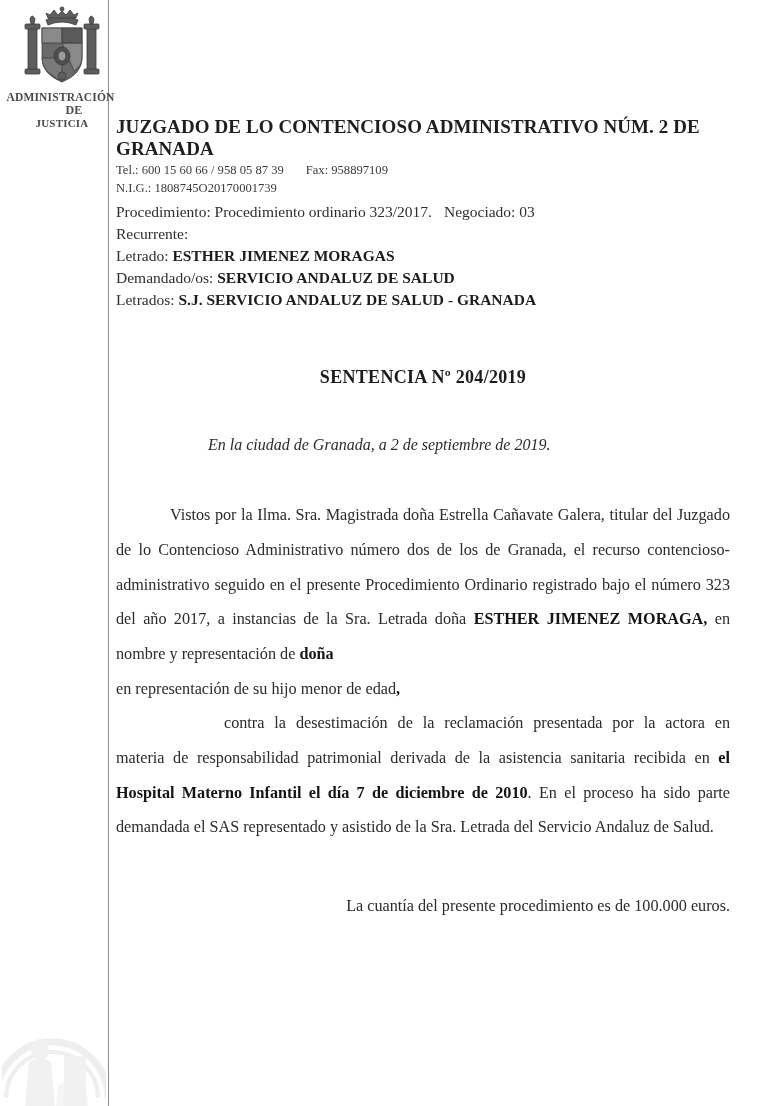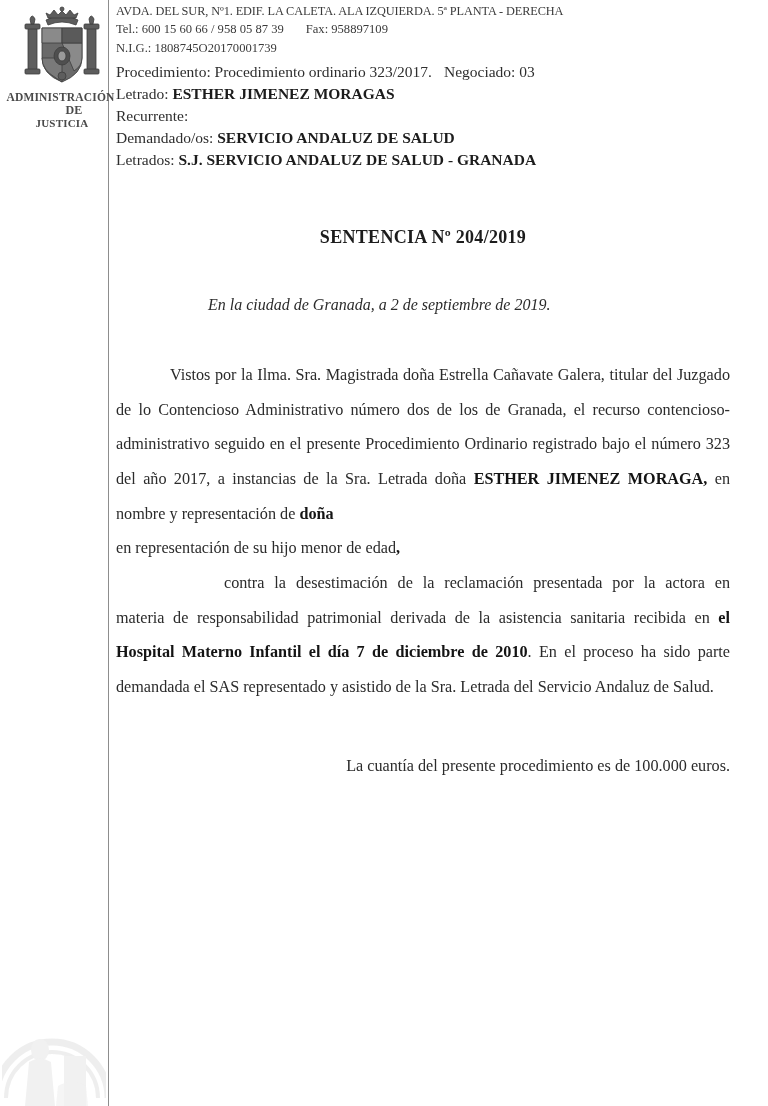--- a/index.html
+++ b/index.html
@@ -221,42 +221,45 @@
     <g fill="#d2d2d2">
       <ellipse cx="38" cy="56" rx="9" ry="11"></ellipse>
       <path d="M27 68 q11 -7 22 0 l4 44 h-30 z"></path>
       <rect x="62" y="62" width="22" height="50"></rect>
       <path d="M56 92 q14 -8 28 0 l2 20 h-32 z" opacity=".75"></path>
     </g>
   </svg>
 
   <div class="content">
 
-
-    <p class="addr">AVDA. DEL SUR, Nº1.  EDIF. LA CALETA. ALA IZQUIERDA. 5ª PLANTA - DERECHA</p>
+    <h1 class="court-title">
+      <span>JUZGADO DE LO CONTENCIOSO ADMINISTRATIVO NÚM. 2 DE</span>
+      <span class="second-line">GRANADA</span>
+    </h1>
+
 
     <p class="contact">
       <span>Tel.: 600 15 60 66 / 958 05 87 39</span><span class="fax-gap"></span><span>Fax: 958897109</span>
     </p>
 
     <p class="nig">N.I.G.: 1808745O20170001739</p>
 
     <div class="case-meta">
       <span class="row">
         <span>Procedimiento:</span>
         <span>Procedimiento ordinario  323/2017.</span><span class="neg-gap"></span><span>Negociado:</span>
         <span>03</span>
       </span>
       <span class="row">
+        <span>Recurrente:</span>
+        <span></span>
+      </span>
+      <span class="row">
         <span>Letrado:</span>
         <b>ESTHER JIMENEZ MORAGAS</b>
-      </span>
-      <span class="row">
-        <span>Recurrente:</span>
-        <span></span>
       </span>
       <span class="row">
         <span>Demandado/os:</span>
         <b>SERVICIO ANDALUZ DE SALUD</b>
       </span>
       <span class="row">
         <span>Letrados:</span>
         <b>S.J. SERVICIO ANDALUZ DE SALUD - GRANADA</b>
       </span>
     </div>

